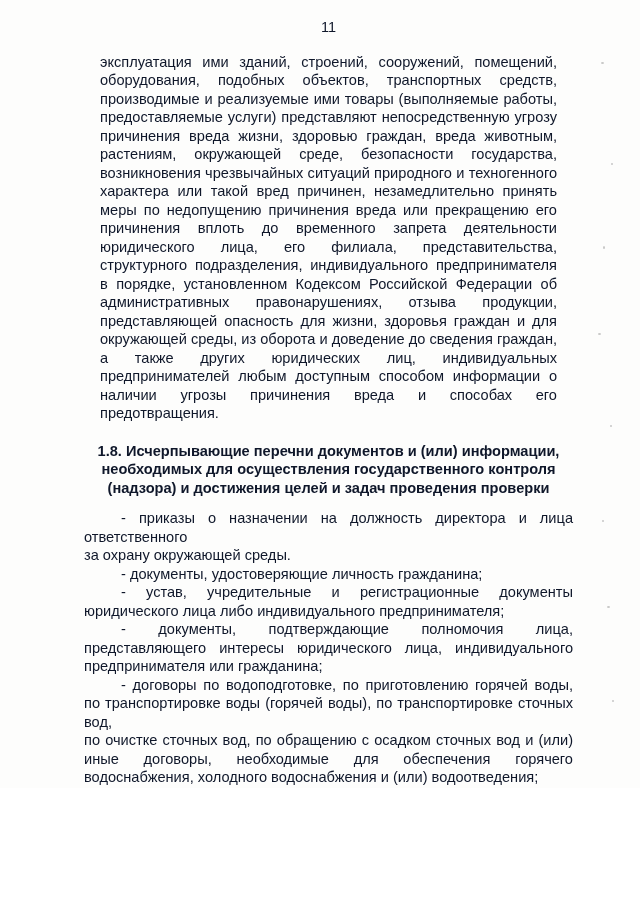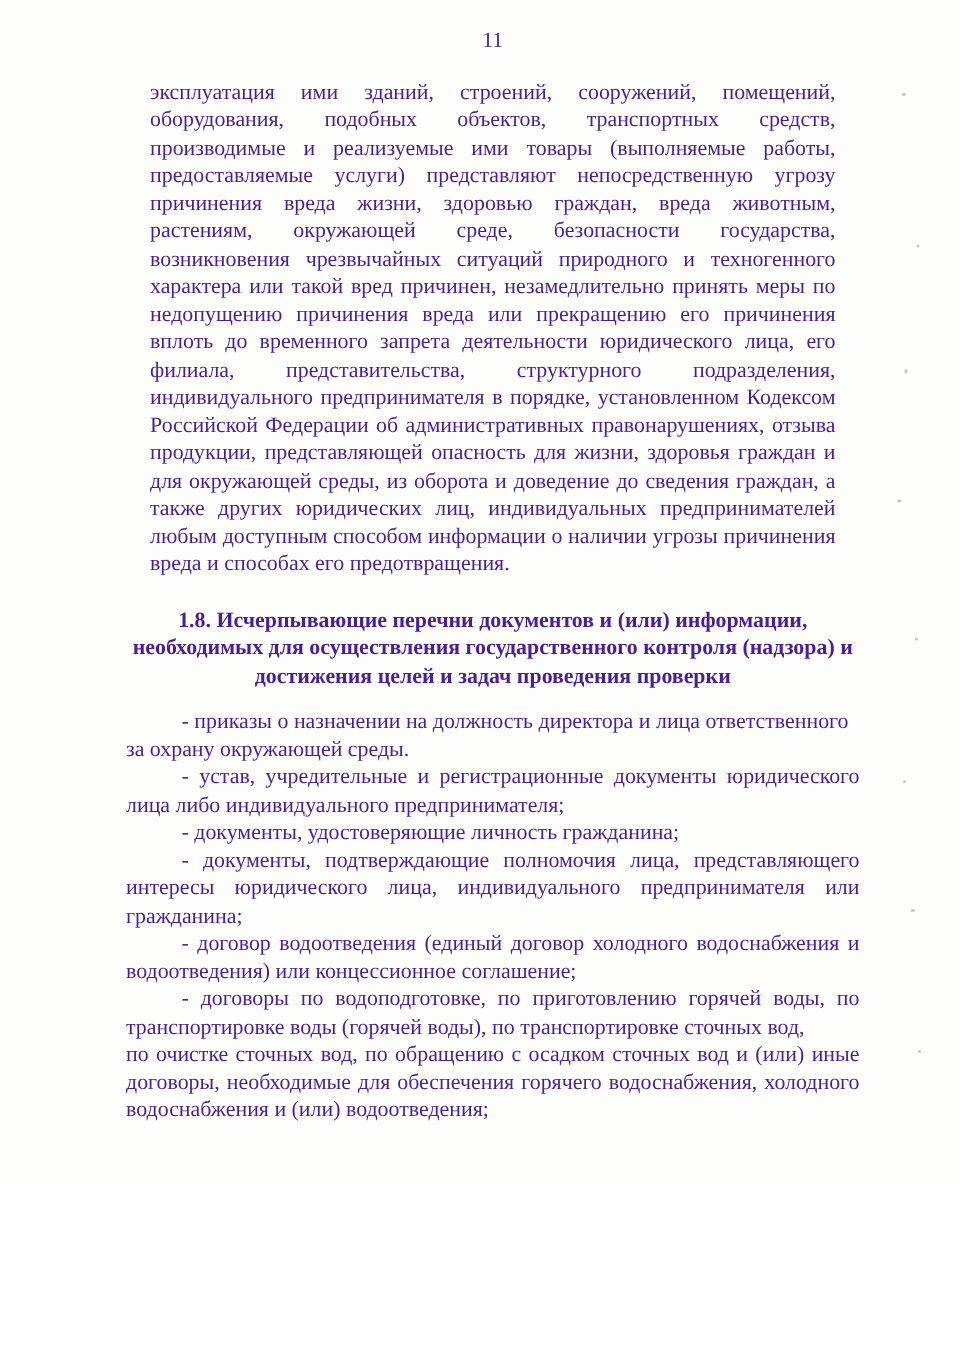--- a/index.html
+++ b/index.html
@@ -4,22 +4,22 @@
 <style>
   html, body { margin: 0; padding: 0; }
   body { background: #ffffff; }
 
   .page {
     position: relative;
     width: 640px;
     height: 788px;
     background: #fdfdfc;
     overflow: hidden;
-    font-family: Liberation Serif, serif;
-    color: #4c1d95;
+    font-family: Liberation Sans, sans-serif;
+    color: #0f172a;
   }
 
   .content {
     position: absolute;
     left: 84px;
     top: 18px;
     width: 489px;
   }
 
   .page-number {
@@ -74,24 +74,23 @@
     <div class="page-number">11</div>
 
     <p class="para">эксплуатация ими зданий, строений, сооружений, помещений, оборудования, подобных объектов, транспортных средств, производимые и реализуемые ими товары (выполняемые работы, предоставляемые услуги) представляют непосредственную угрозу причинения вреда жизни, здоровью граждан, вреда животным, растениям, окружающей среде, безопасности государства, возникновения чрезвычайных ситуаций природного и техногенного характера или такой вред причинен, незамедлительно принять меры по недопущению причинения вреда или прекращению его причинения вплоть до временного запрета деятельности юридического лица, его филиала, представительства, структурного подразделения, индивидуального предпринимателя в порядке, установленном Кодексом Российской Федерации об административных правонарушениях, отзыва продукции, представляющей опасность для жизни, здоровья граждан и для окружающей среды, из оборота и доведение до сведения граждан, а также других юридических лиц, индивидуальных предпринимателей любым доступным способом информации о наличии угрозы причинения вреда и способах его предотвращения.</p>
 
     <div class="heading">1.8. Исчерпывающие перечни документов и (или) информации, необходимых для осуществления государственного контроля (надзора) и достижения целей и задач проведения проверки</div>
 
 
     <div>
       <p class="item">- приказы о назначении на должность директора и лица ответственного
 за охрану окружающей среды.</p>
+      <p class="item">- документы, удостоверяющие личность гражданина;</p>
       <p class="item">- устав, учредительные и регистрационные документы юридического лица либо индивидуального предпринимателя;</p>
-      <p class="item">- документы, удостоверяющие личность гражданина;</p>
       <p class="item">- документы, подтверждающие полномочия лица, представляющего интересы юридического лица, индивидуального предпринимателя или гражданина;</p>
-      <p class="item">- договор водоотведения (единый договор холодного водоснабжения и водоотведения) или концессионное соглашение;</p>
       <p class="item">- договоры по водоподготовке, по приготовлению горячей воды, по транспортировке воды (горячей воды), по транспортировке сточных вод,
 по очистке сточных вод, по обращению с осадком сточных вод и (или) иные договоры, необходимые для обеспечения горячего водоснабжения, холодного водоснабжения и (или) водоотведения;</p>
     </div>
 
   </div>
 
   <span class="speck" style="left:601px; top:62px;  width:3px; height:2px;"></span>
   <span class="speck" style="left:611px; top:163px; width:2px; height:2px;"></span>
   <span class="speck" style="left:603px; top:246px; width:2px; height:3px;"></span>
   <span class="speck" style="left:598px; top:333px; width:3px; height:2px;"></span>

